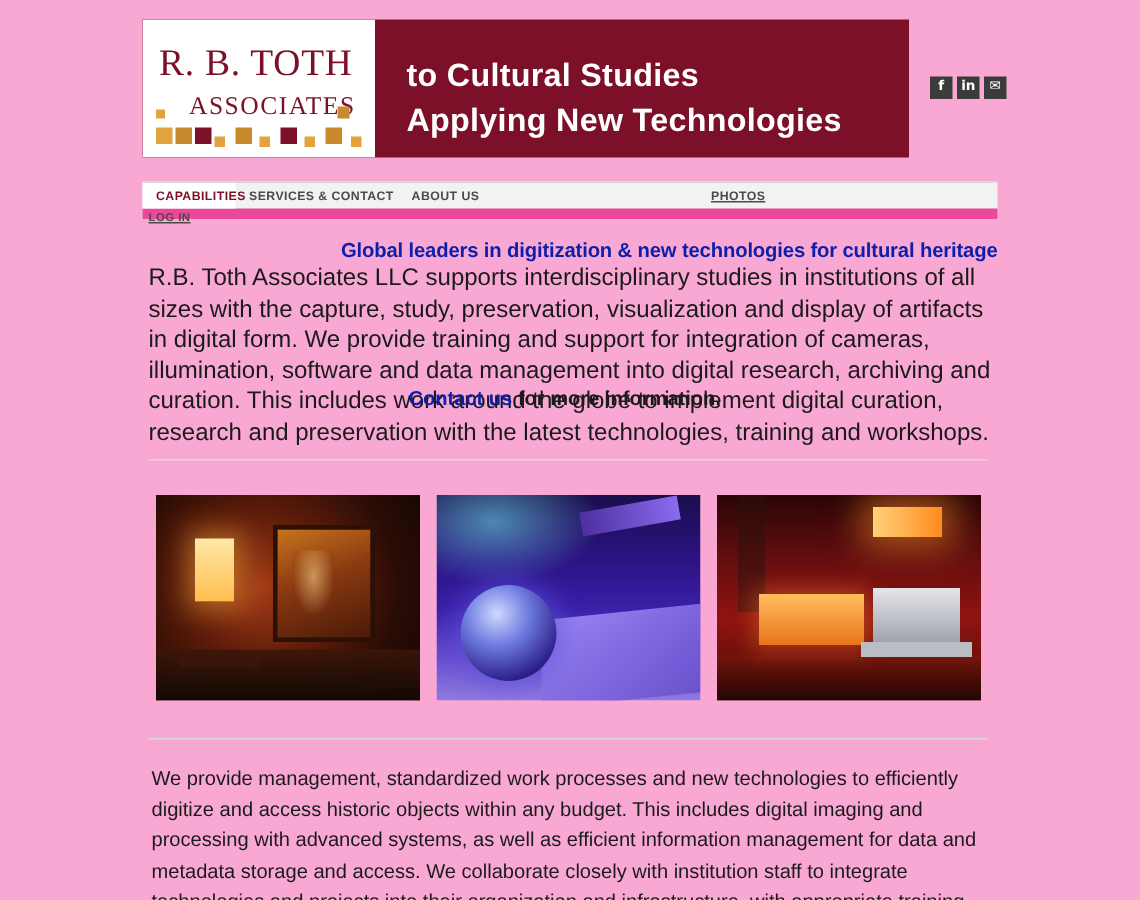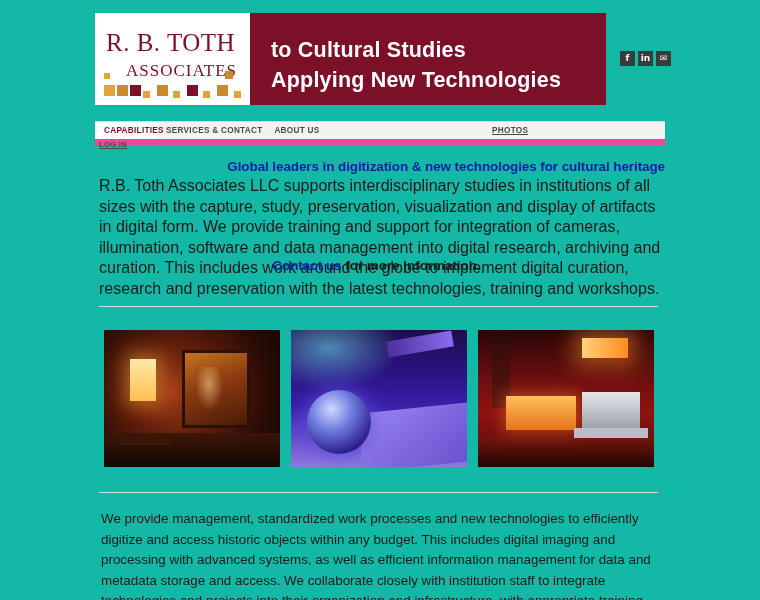--- a/index.html
+++ b/index.html
@@ -10,21 +10,21 @@
     width: 760px;
     height: 600px;
     background: #ffffff;
     font-family: "Liberation Sans", sans-serif;
     overflow: hidden;
   }
   .page {
     position: relative;
     width: 760px;
     height: 600px;
-    background: #14b8a6;
+    background: #f9a8d4;
   }
 
   
   .header {
     position: absolute;
     left: 95px;
     top: 13px;
     width: 511px;
     height: 92px;
     background: #7c1028;
@@ -343,21 +343,21 @@
   <div class="social">
     <div class="sic">f</div>
     <div class="sic">in</div>
     <div class="sic">✉</div>
   </div>
 
   <div class="navbar">
     <div class="navitem active" style="left:0px; width:62px;">CAPABILITIES</div>
     <div class="navitem" style="left:62px; width:106px;">SERVICES &amp; CONTACT</div>
     <div class="navitem" style="left:168px; width:68px;">ABOUT US</div>
-    <div class="navitem" style="left:388px; width:54px;text-decoration:underline;">PHOTOS</div>
+    <div class="navitem" style="left:370px; width:54px;text-decoration:underline;">PHOTOS</div>
   </div>
   <div class="loginbar">
     <span>LOG IN</span>
   </div>
 
   <div class="tagline">Global leaders in digitization &amp; new technologies for cultural heritage</div>
   <div class="intro">R.B. Toth Associates LLC supports interdisciplinary studies in institutions of all sizes with the capture, study, preservation, visualization and display of artifacts in digital form. We provide training and support for integration of cameras, illumination, software and data management into digital research, archiving and curation.  This includes work around the globe to implement digital curation, research and preservation with the latest technologies, training and workshops.</div>
   <div class="contact-line">
     <a href="#">Contact us</a><span> for more information.</span>
   </div>

